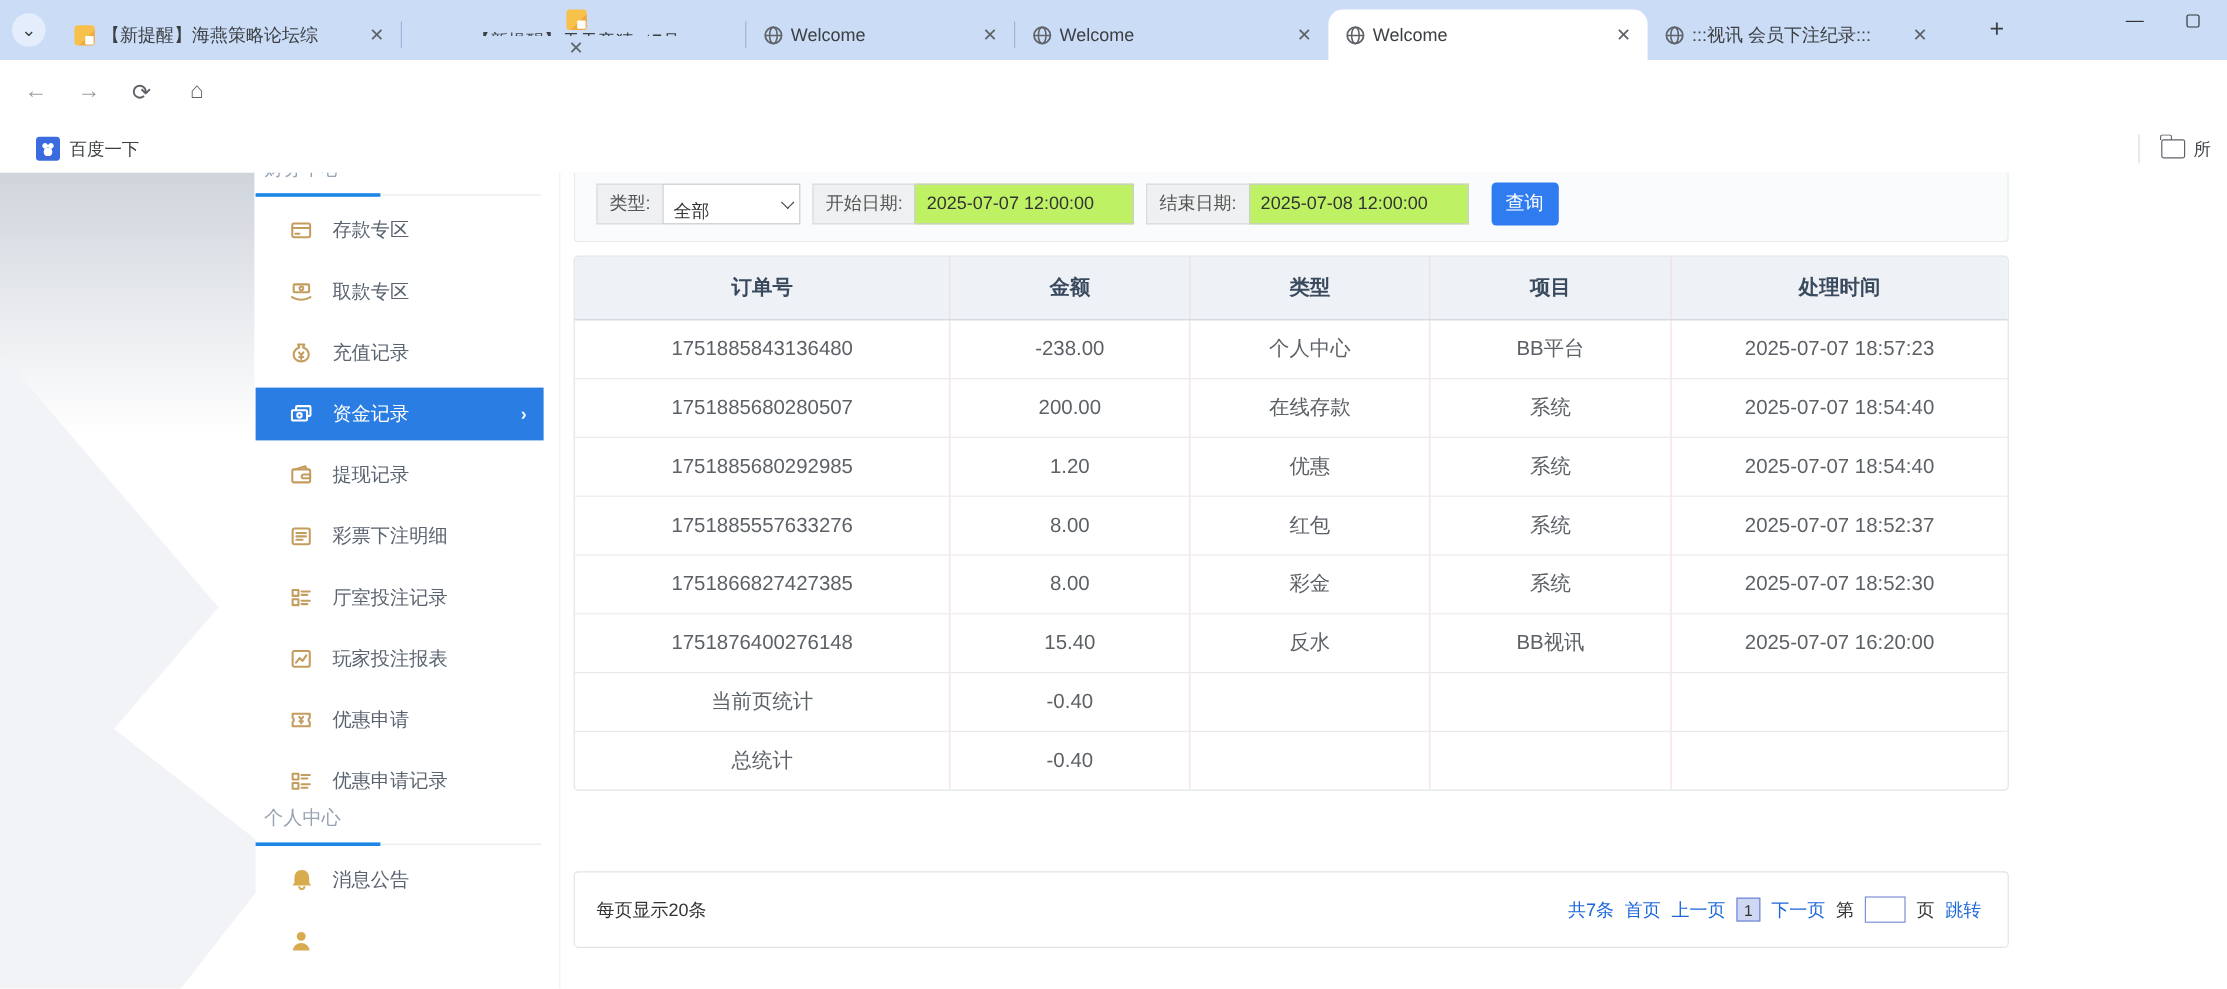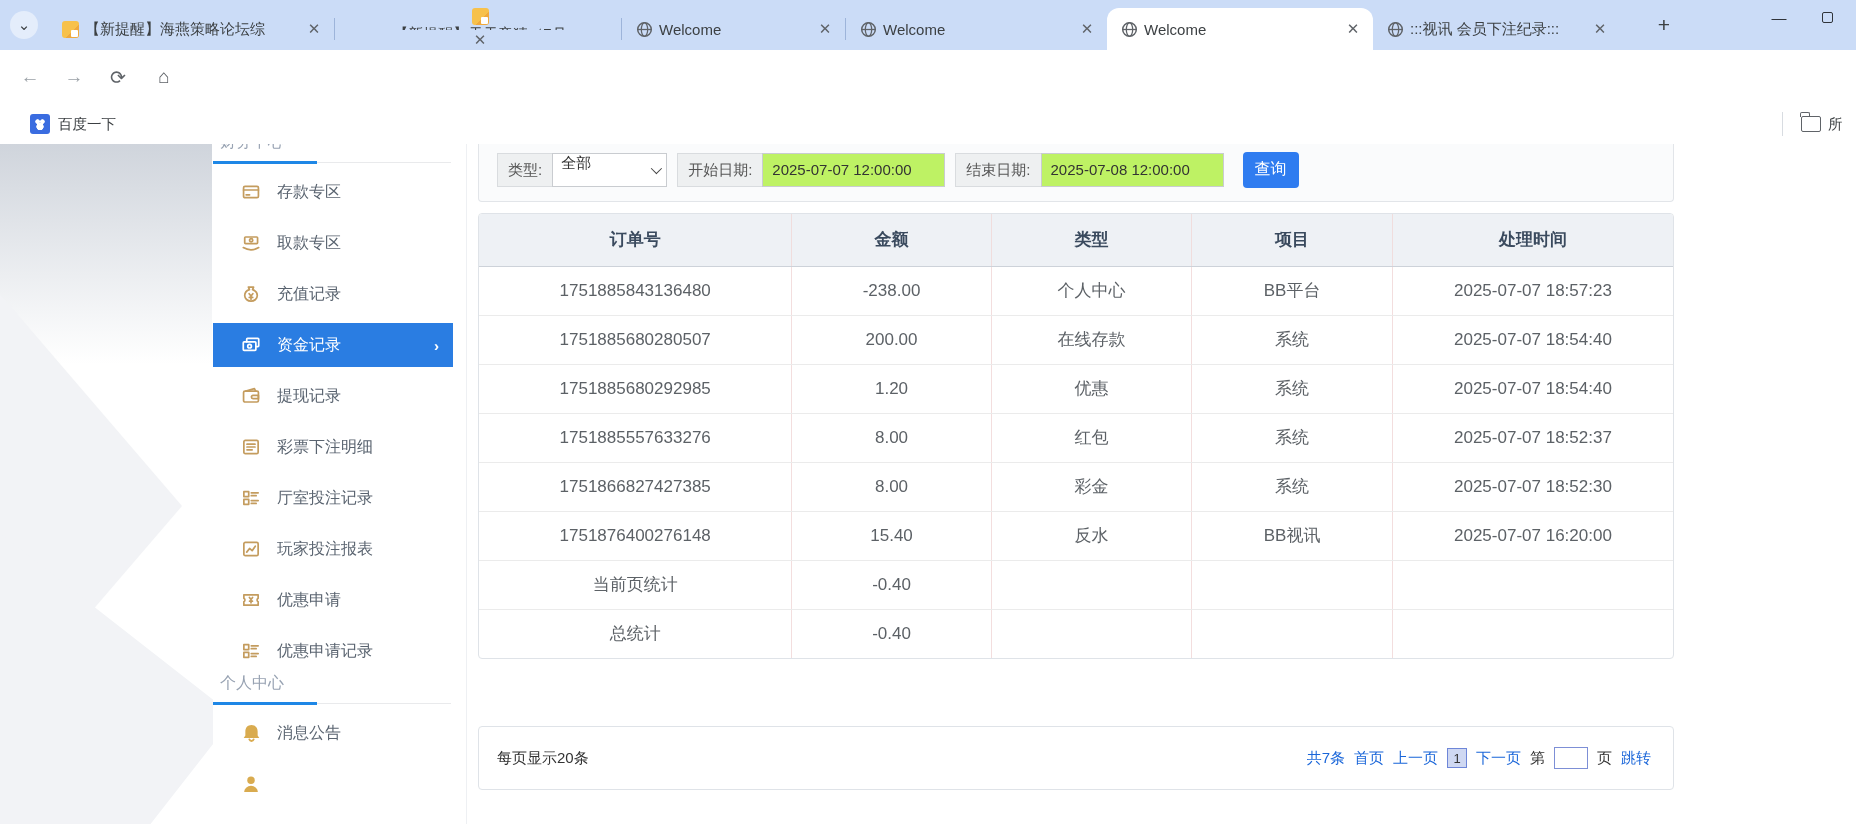--- a/index.html
+++ b/index.html
@@ -59,21 +59,21 @@
   .mi { position:relative; height:44px; margin-top:7px; display:flex; align-items:center; padding-left:27px; color:#5a6470; font-size:16px; }
   .mi .ic { width:22px; height:22px; margin-right:15px; display:flex; align-items:center; justify-content:center; }
   .mi.active { background:var(--active-bg,#2a7de2); color:#fff; width:240px; }
   .mi.active .chev { position:absolute; right:14px; font-size:15px; color:#fff; font-weight:bold; }
 
   
   .main { position:absolute; left:478px; top:0; width:1196px; }
   .filter-panel { position:absolute; left:0; top:-6px; width:1196px; height:64px; background:#fafbfc; border:1px solid #e2e5e9; border-top:none; border-radius:0 0 4px 4px; display:flex; align-items:center; padding-left:18px; }
   .fg { display:flex; align-items:center; height:34px; }
   .fg .lab { background:#eef0f1; border:1px solid #d9dcdf; border-right:none; height:34px; line-height:32px; padding:0 10px; font-size:15px; color:#555; }
-  .fsel { width:115px; height:34px; border:1px solid #c9ccd0; background:#fff; font-size:15px; color:#333; display:flex; align-items:flex-start; padding:0 8px; position:relative; }
+  .fsel { width:115px; height:34px; border:1px solid #c9ccd0; background:#fff; font-size:15px; color:#333; display:flex; align-items:flex-end; padding:0 8px; position:relative; }
   .fsel .car { position:absolute; right:7px; top:12px; width:8px; height:8px; border-right:1.8px solid #444; border-bottom:1.8px solid #444; transform:rotate(45deg) translateY(-2px); }
   .fin { width:183px; height:34px; border:1px solid #c9ccd0; background:#bef264; font-size:15px; color:#333; padding:0 9px; font-family:inherit; }
   .gap8 { width:10px; } .gap16 { width:19px; }
   .qbtn { width:56px; height:36px; background:var(--btn-blue,#2f7cf0); color:#fff; font-size:16px; border:none; border-radius:4px; font-family:inherit; }
 
   .table-panel { position:absolute; left:0; top:69px; width:1196px; border:1px solid #dfe3e8; border-radius:4px; background:#fff; overflow:hidden; }
   table { width:100%; border-collapse:collapse; table-layout:fixed; }
   thead th { height:52px; background:#eef1f5; color:#3a4a5e; font-size:17px; font-weight:bold; border-bottom:1px solid #cdd2d9; border-right:1px solid #f0dddd; }
   thead th:last-child { border-right:none; }
   tbody td { height:49px; text-align:center; font-size:17px; color:#5c6166; border-bottom:1px solid #ebebeb; border-right:1px solid #f3dede; }

